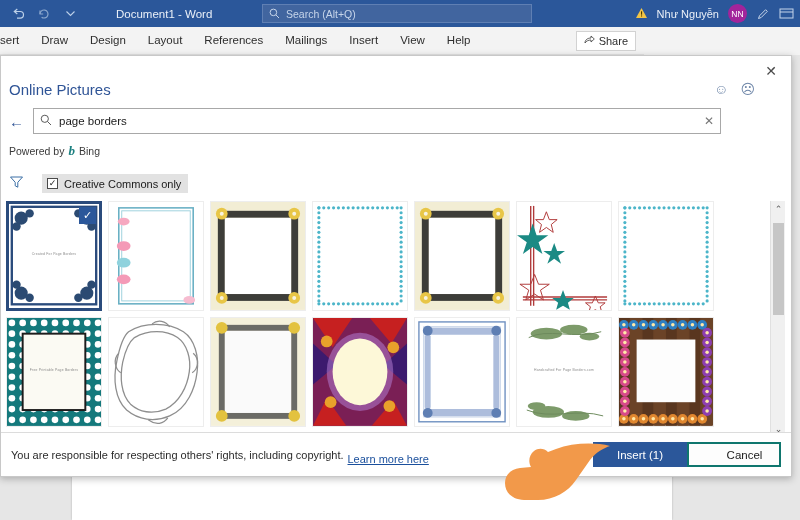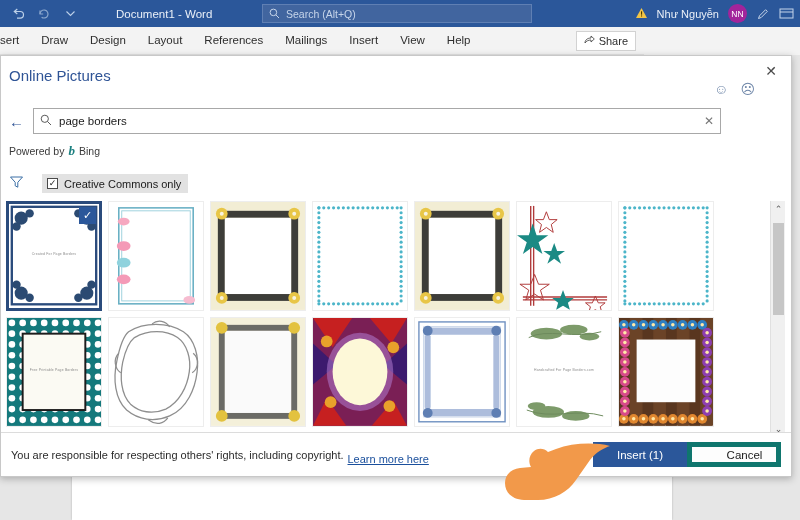--- a/index.html
+++ b/index.html
@@ -78,21 +78,21 @@
     position: absolute; left: 0; top: 55px; width: 792px; height: 422px;
     background: #fff; border: 1px solid #c8c8c8;
     box-shadow: 0 2px 7px rgba(0,0,0,.25);
   }
   .dlg-close {
     position: absolute; right: 10px; top: 5px; width: 20px; height: 20px;
     display: flex; align-items: center; justify-content: center;
     color: #4a4a4a; font-size: 14px; line-height: 1;
   }
   .dlg-title {
-    position: absolute; left: 8px; top: 11px;
+    position: absolute; left: 8px; top: 25px;
     font-size: 15px; color: #2f5496; font-weight: 400;
   }
   .feedback {
     position: absolute; right: 36px; top: 26px; display: flex; gap: 12px;
   }
   .feedback span { color: #6e86a8; font-size: 14px; line-height: 1; }
 
   .searchrow {
     position: absolute; left: 8px; top: 52px; width: 712px; height: 26px;
     display: flex; align-items: center;
@@ -173,21 +173,21 @@
     display: flex; align-items: center; padding: 0 10px;
   }
   .foot-note { font-size: 11px; color: #2b2b2b; }
   .foot-link { font-size: 11px; color: #1a4f9c; text-decoration: underline; margin-left: 4px; margin-top: 9px; }
   .foot-btns { margin-left: auto; display: flex; gap: 0; }
   .btn {
     height: 25px; min-width: 94px; font-size: 11.5px;
     display: flex; align-items: center; justify-content: center;
   }
   .btn.primary { background: #2b579a; color: #fff; border: 1px solid #2b579a; }
-  .btn.secondary { background: #fdfdfd; color: #1a1a1a; border: 5px solid #0f766e; padding-left: 21px; }
+  .btn.secondary { background: #fdfdfd; color: #1a1a1a; border: 2px solid #0f766e; padding-left: 21px; }
 
   
   .pointer { position: absolute; left: 498px; top: 440px; width: 116px; height: 72px; z-index: 60; }
 </style>
 </head>
 <body>
 
 <div id="app">
 
   <div class="workspace">

